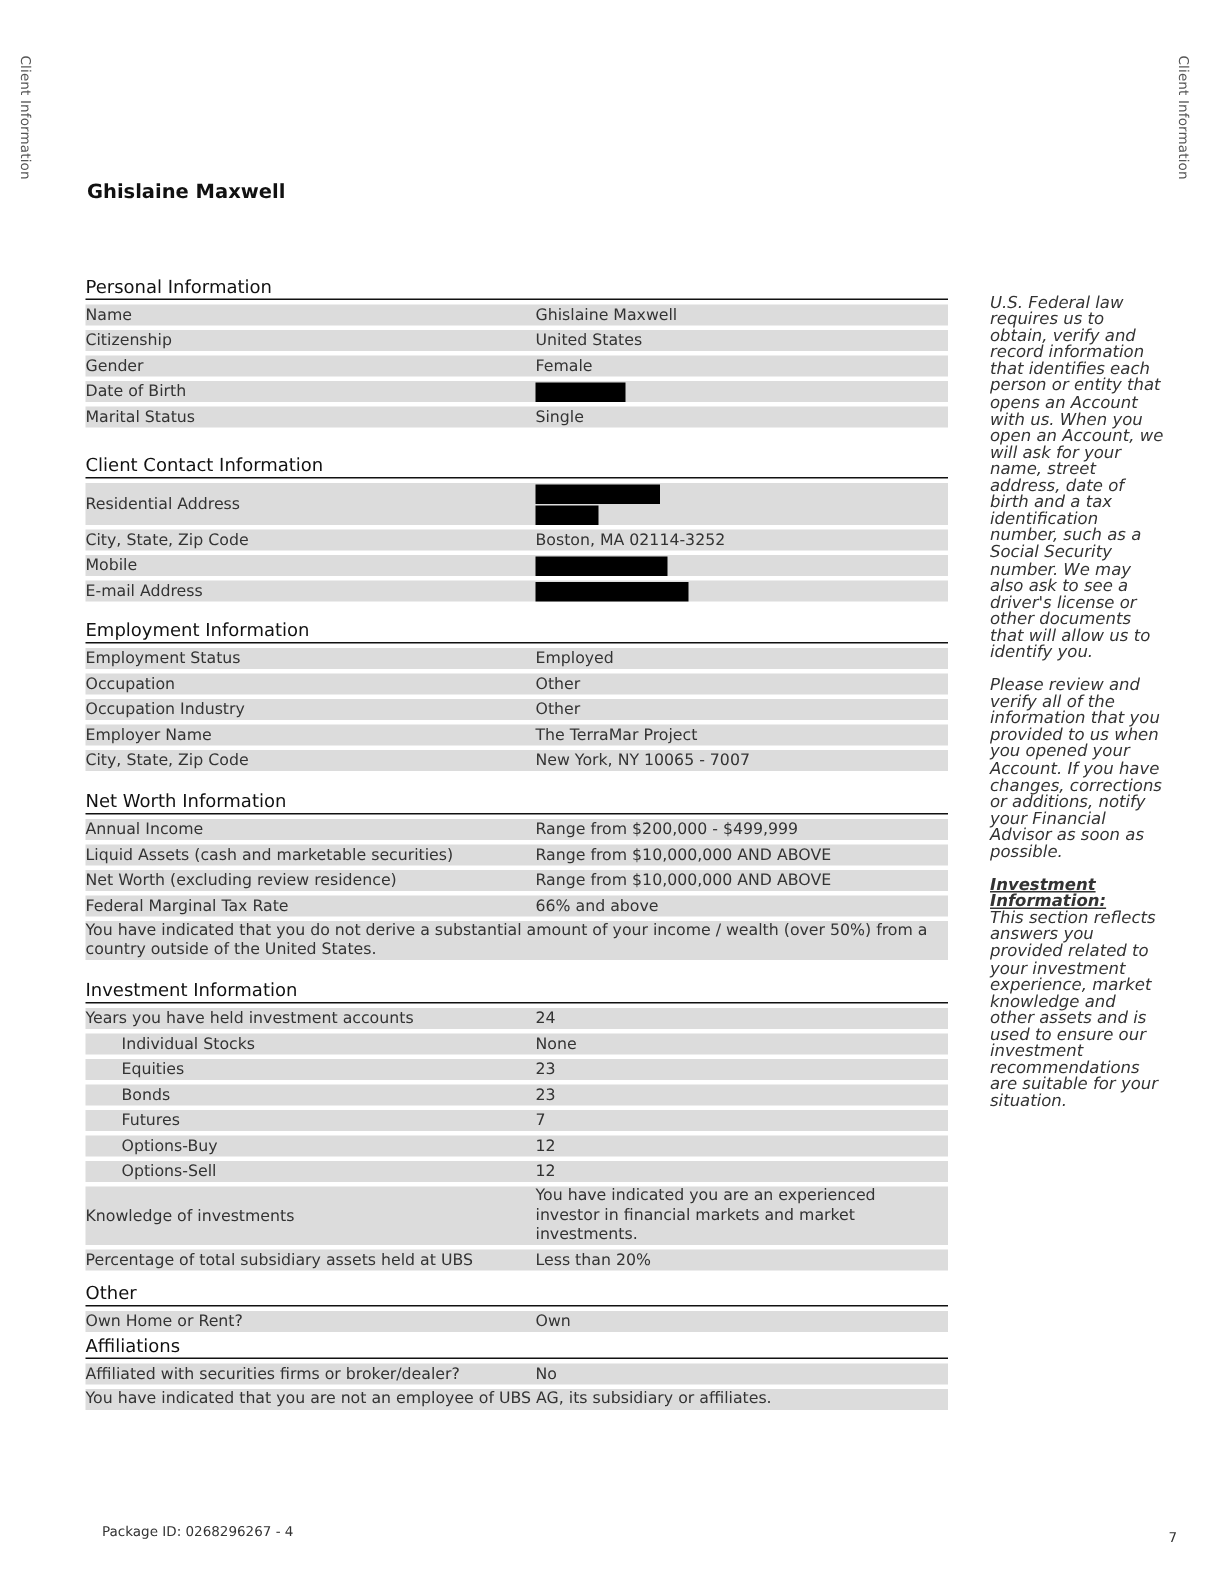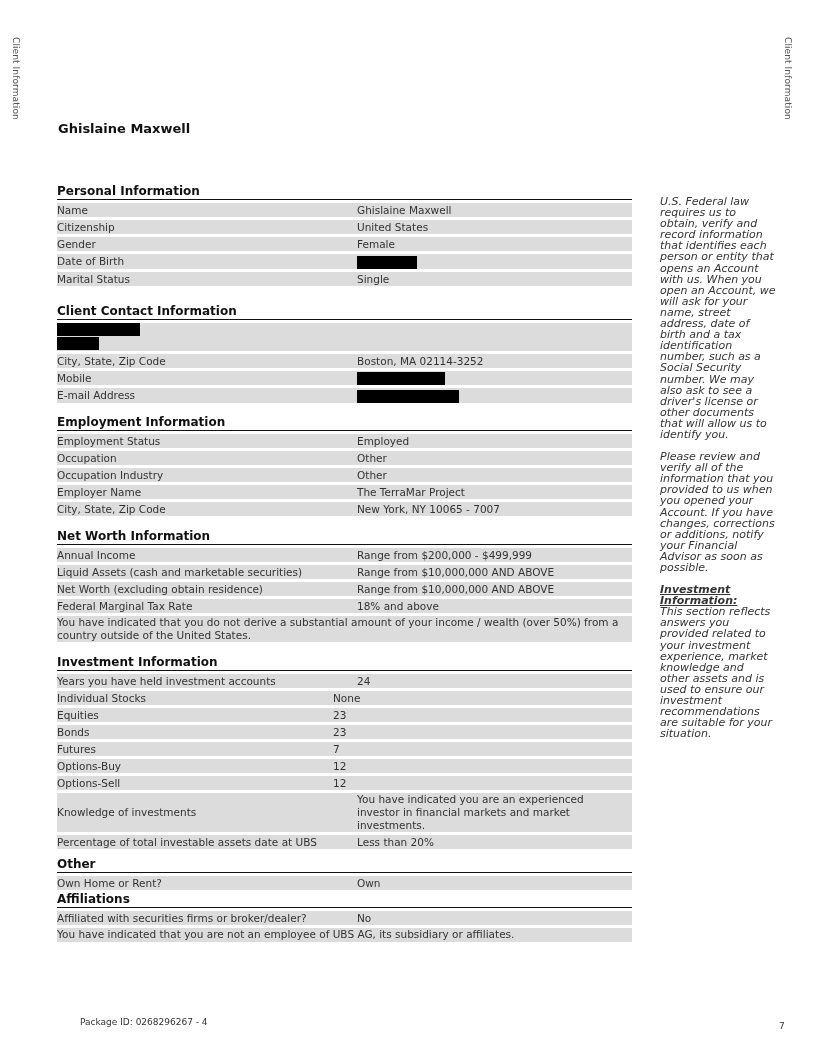--- a/index.html
+++ b/index.html
@@ -5,36 +5,36 @@
   html, body { margin:0; padding:0; background:#ffffff; }
   body { width:816px; height:1056px; position:relative; overflow:hidden;
          font-family:"DejaVu Sans", sans-serif; color:#333; }
   .side-label { position:absolute; top:37px; font-size:9px; color:#555;
                 writing-mode:vertical-rl; letter-spacing:0.1px; }
   .side-left { left:11px; }
   .side-right { left:783px; }
   .client-name { position:absolute; left:58px; top:121px; font-size:13px; font-weight:bold; color:#111; }
   .main { position:absolute; left:57px; top:184px; width:575px; }
   .section { margin-bottom:0; }
-  .section-title { font-size:12px; font-weight:bold; color:#111; border-bottom:1.3px solid #111;
+  .section-title { font-size:12px; font-weight:normal; color:#111; border-bottom:1.3px solid #111;
                    padding-bottom:0; line-height:15px; height:15px; }
   .row { background:#dcdcdc; display:flex; font-size:10.5px; color:#333; margin-top:3px;
          min-height:14px; line-height:14px; }
   .row .lbl { width:300px; flex:none; }
-  .row .lbl.indent { width:276px; }
+  .row .lbl.indent { padding-left:24px; width:276px; }
   .row .val { flex:1; }
   .row.full { display:block; padding-right:10px; line-height:13px; }
   .row.tall { min-height:27px; align-items:center; }
   .row.tall .val { line-height:13px; }
   .redact { display:inline-block; background:#000; height:13px; vertical-align:middle; }
   .sidebar { position:absolute; left:660px; top:196px; width:116px; font-size:11px; font-style:italic;
              color:#333; line-height:11.1px; }
   .sidebar p { margin:0 0 11px 0; }
   .sidebar .bold-title { font-weight:bold; text-decoration:underline; }
-  .footer-id { position:absolute; left:80px; top:1017px; font-size:9px; color:#333; }
+  .footer-id { position:absolute; left:68px; top:1017px; font-size:9px; color:#333; }
   .page-num { position:absolute; left:779px; top:1021px; font-size:9px; color:#333; }
 </style>
 </head>
 <body>
 
 <div class="side-label side-left">Client Information</div>
 <div class="side-label side-right">Client Information</div>
 
 <div class="client-name">Ghislaine Maxwell</div>
 
@@ -60,20 +60,21 @@
     </div>
     <div class="row">
       <span class="lbl">Marital Status</span>
       <span class="val">Single</span>
     </div>
   </div>
 
   <div class="section" style="margin-top:18px">
     <div class="section-title">Client Contact Information</div>
     <div class="row tall" style="min-height:28px">
+      <span class="lbl">Residential Address</span>
       <span class="val">
         <span class="redact" style="width:83px;display:block"></span>
         <span class="redact" style="width:42px;display:block;margin-top:1px"></span>
       </span>
     </div>
     <div class="row">
       <span class="lbl">City, State,  Zip Code</span>
       <span class="val">Boston, MA  02114-3252</span>
     </div>
     <div class="row">
@@ -114,26 +115,26 @@
     <div class="section-title">Net Worth Information</div>
     <div class="row">
       <span class="lbl">Annual Income</span>
       <span class="val">Range from $200,000 - $499,999</span>
     </div>
     <div class="row">
       <span class="lbl">Liquid Assets (cash and marketable securities)</span>
       <span class="val">Range from $10,000,000 AND ABOVE</span>
     </div>
     <div class="row">
-      <span class="lbl">Net Worth (excluding obtain residence)</span>
+      <span class="lbl">Net Worth (excluding review residence)</span>
       <span class="val">Range from $10,000,000 AND ABOVE</span>
     </div>
     <div class="row">
       <span class="lbl">Federal Marginal Tax Rate</span>
-      <span class="val">18% and above</span>
+      <span class="val">66% and above</span>
     </div>
     <div class="row full">You have indicated that you do not derive a substantial amount of your income / wealth (over 50%) from a country outside of the United States.</div>
   </div>
 
   <div class="section" style="margin-top:13px">
     <div class="section-title">Investment Information</div>
     <div class="row">
       <span class="lbl">Years you have held investment accounts</span>
       <span class="val">24</span>
     </div>
@@ -159,21 +160,21 @@
     </div>
     <div class="row">
       <span class="lbl indent">Options-Sell</span>
       <span class="val">12</span>
     </div>
     <div class="row tall">
       <span class="lbl">Knowledge of investments</span>
       <span class="val" style="padding-right:14px">You have indicated you are an experienced investor in financial markets and market investments.</span>
     </div>
     <div class="row">
-      <span class="lbl">Percentage of total investable assets date at UBS</span>
+      <span class="lbl">Percentage of total subsidiary assets held at UBS</span>
       <span class="val">Less than 20%</span>
     </div>
   </div>
 
   <div class="section" style="margin-top:8px">
     <div class="section-title">Other</div>
     <div class="row">
       <span class="lbl">Own Home or Rent?</span>
       <span class="val">Own</span>
     </div>

